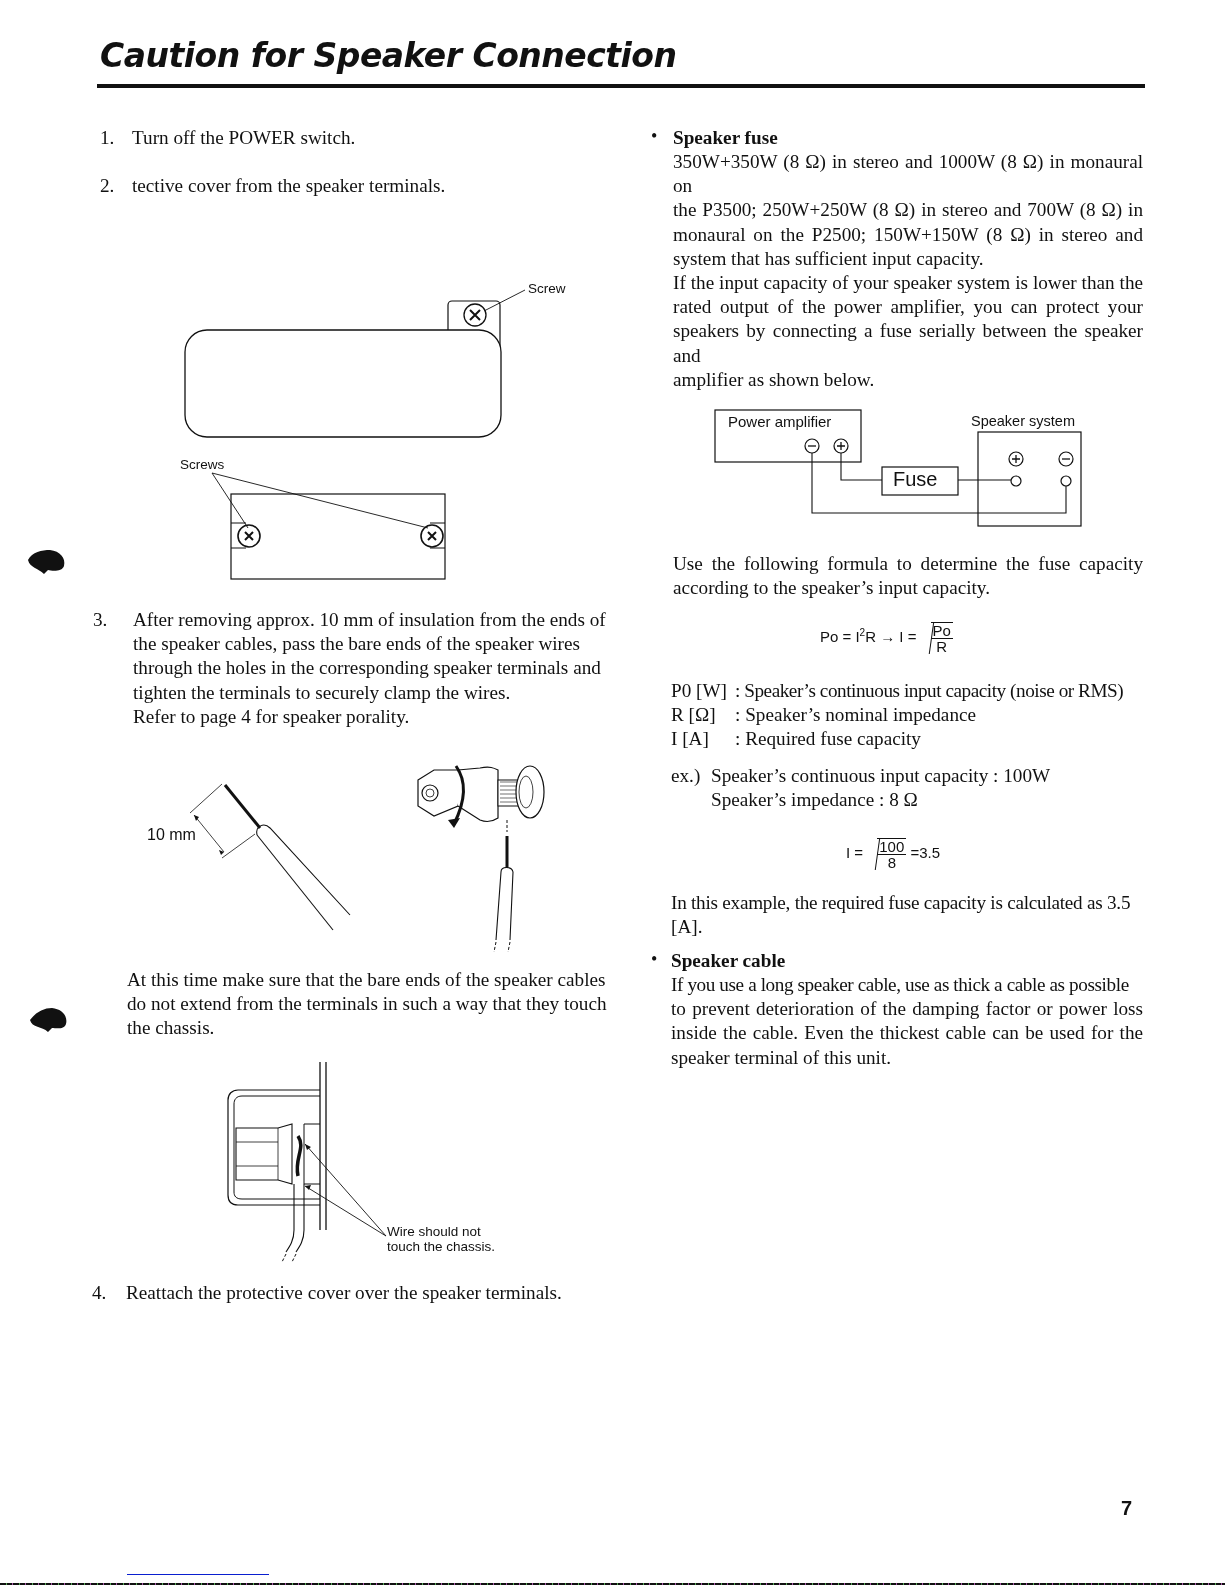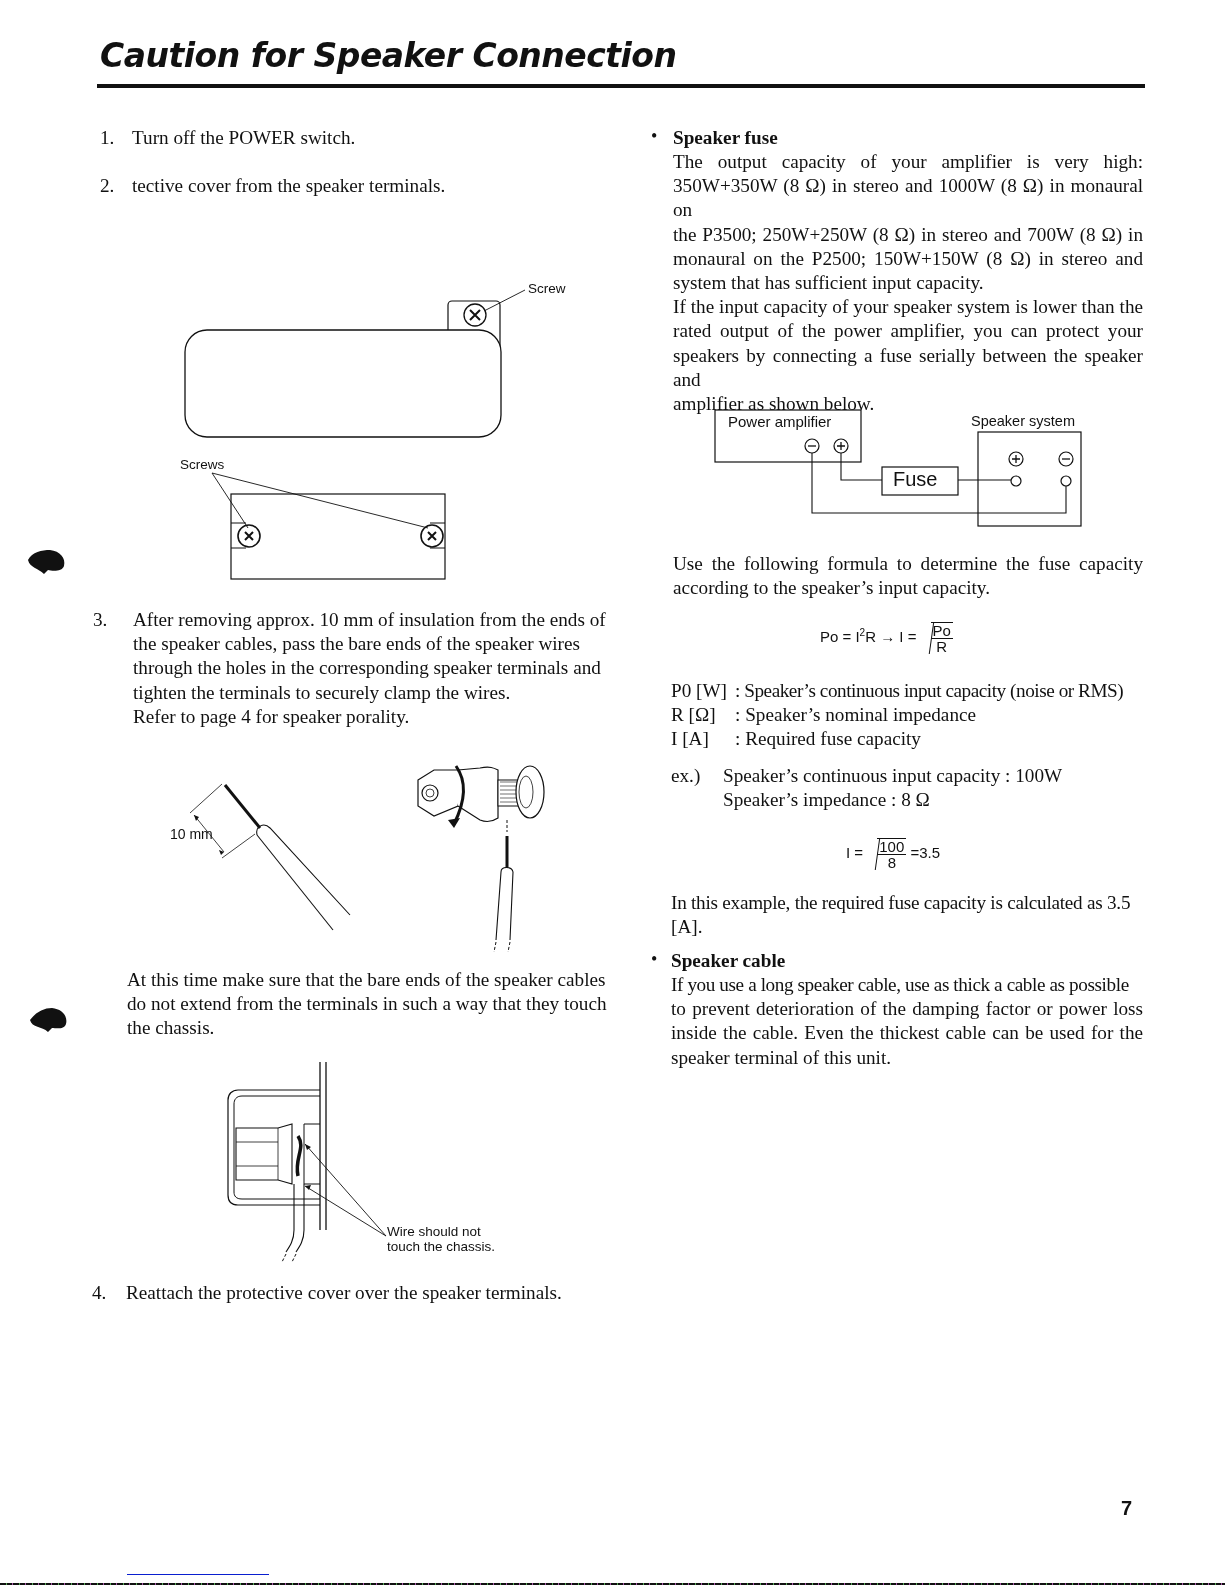--- a/index.html
+++ b/index.html
@@ -105,21 +105,21 @@
     <ellipse cx="390" cy="52" rx="14" ry="26" fill="#fff" stroke="#111" stroke-width="1.2"></ellipse>
     <ellipse cx="386" cy="52" rx="7" ry="16" fill="#fff" stroke="#111" stroke-width="0.8"></ellipse>
     <path d="M316 26 C326 40 326 60 314 84" fill="none" stroke="#111" stroke-width="3"></path>
     <path d="M308 80 L314 88 L320 78 Z" fill="#111"></path>
   </g>
   <line x1="367" y1="80" x2="367" y2="92" stroke="#111" stroke-width="1" stroke-dasharray="3 2"></line>
   <line x1="367" y1="96" x2="367" y2="128" stroke="#111" stroke-width="3"></line>
   <path d="M361 132 C361 126 372 126 373 132 L370 200 M361 132 L356 200" fill="none" stroke="#111" stroke-width="1.1"></path>
   <path d="M356 202 L354 212 M370 202 L368 212" stroke="#111" stroke-width="1" stroke-dasharray="3 2"></path>
 </svg>
-<div class="abs fig-label" style="left:170px;top:826px;font-size:14px">10 mm</div>
+<div class="abs fig-label" style="left:147px;top:826px;font-size:16px">10 mm</div>
 
 <div class="abs body-text" style="left:127px;top:968px;white-space:nowrap">
   <div>At this time make sure that the bare ends of the speaker cables</div>
   <div>do not extend from the terminals in such a way that they touch</div>
   <div>the chassis.</div>
 </div>
 
 <svg style="left:210px;top:1040px" width="320" height="230">
   <line x1="110" y1="22" x2="110" y2="190" stroke="#111" stroke-width="1.3"></line>
   <line x1="116" y1="22" x2="116" y2="190" stroke="#111" stroke-width="1.3"></line>
@@ -144,21 +144,20 @@
 </div>
 
 <div class="abs body-text" style="left:92px;top:1281px;white-space:nowrap">
   <span>4.</span>
   <span style="position:absolute;left:34px">Reattach the protective cover over the speaker terminals.</span>
 </div>
 
 <div class="abs bullet" style="left:651px;top:126px">•</div>
 <div class="abs body-text bold" style="left:673px;top:126px">Speaker fuse</div>
 <div class="abs body-text" style="left:673px;top:150px;width:470px">
-  <div style="text-align:justify;text-align-last:justify">The output capacity of your amplifier is very high:</div>
   <div style="text-align:justify;text-align-last:justify">350W+350W (8 Ω) in stereo and 1000W (8 Ω) in monaural on</div>
   <div style="text-align:justify;text-align-last:justify">the P3500; 250W+250W (8 Ω) in stereo and 700W (8 Ω) in</div>
   <div style="text-align:justify;text-align-last:justify">monaural on the P2500; 150W+150W (8 Ω) in stereo and</div>
   <div>system that has sufficient input capacity.</div>
   <div style="text-align:justify;text-align-last:justify">If the input capacity of your speaker system is lower than the</div>
   <div style="text-align:justify;text-align-last:justify">rated output of the power amplifier, you can protect your</div>
   <div style="text-align:justify;text-align-last:justify">speakers by connecting a fuse serially between the speaker and</div>
   <div>amplifier as shown below.</div>
 </div>
 
@@ -206,21 +205,21 @@
     <span style="position:absolute;left:64px">: Speaker’s nominal impedance</span>
   </div>
   <div class="def-row" style="top:48px;left:0">
     <span>I [A]</span>
     <span style="position:absolute;left:64px">: Required fuse capacity</span>
   </div>
 </div>
 
 <div class="abs body-text" style="left:671px;top:764px;white-space:nowrap">
   <span>ex.)</span>
-  <div style="position:absolute;left:52px;top:0">
+  <div style="position:absolute;left:40px;top:0">
     <div>Speaker’s continuous input capacity : 100W</div>
     <div>Speaker’s impedance : 8 Ω</div>
   </div>
 </div>
 
 <div class="abs formula" style="left:846px;top:838px">
   <span>I =</span>
   <span class="sqrt-wrap">
     <span class="frac"><span class="num">100</span><span class="den">8</span></span>
   </span>

